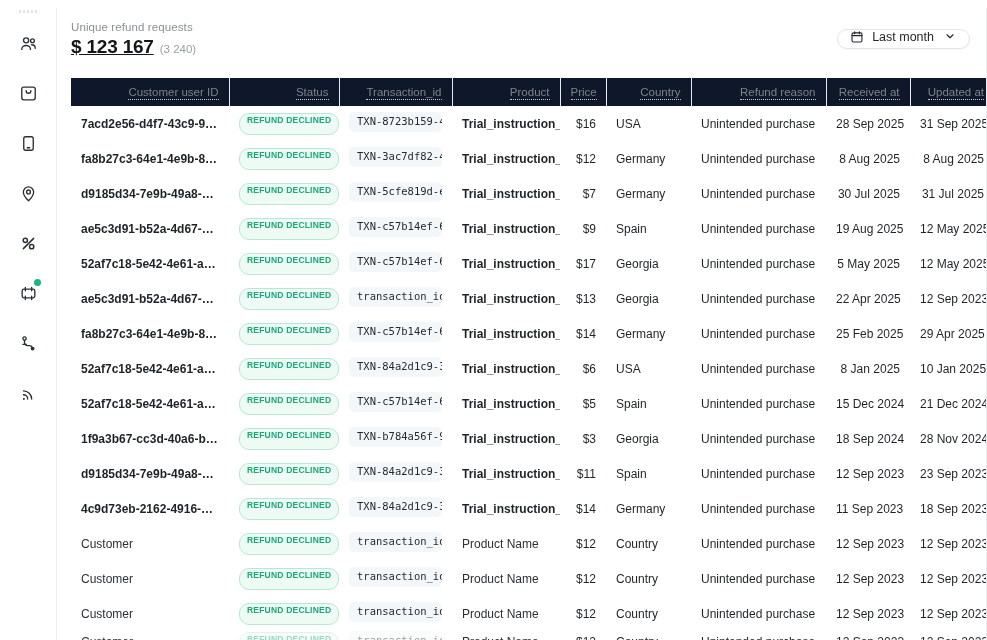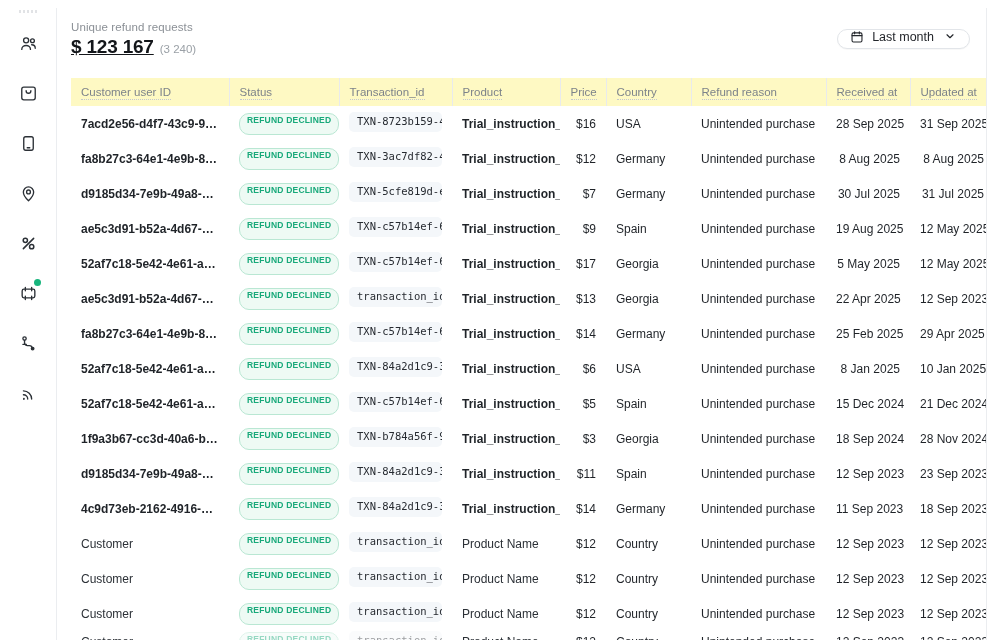--- a/index.html
+++ b/index.html
@@ -129,25 +129,25 @@
     overflow: hidden;
     position: relative;
     padding: 8px 14px 0 14px;
   }
   table.grid {
     width: 100%;
     border-collapse: collapse;
     table-layout: fixed;
   }
   table.grid thead th {
-    background: #fef9c3;
+    background: #0f172a;
     font-size: 11.5px;
     font-weight: 400;
     color: #7d838a;
-    text-align: left;
+    text-align: right;
     padding: 8px 10px;
     height: 27px;
     white-space: nowrap;
     position: relative;
     border-right: 1px solid #e8eaed;
   }
   table.grid thead th:last-child { border-right: none; }
   table.grid thead th .hlabel {
     border-bottom: 1px dotted #c3c8ce;
     padding-bottom: 1px;

